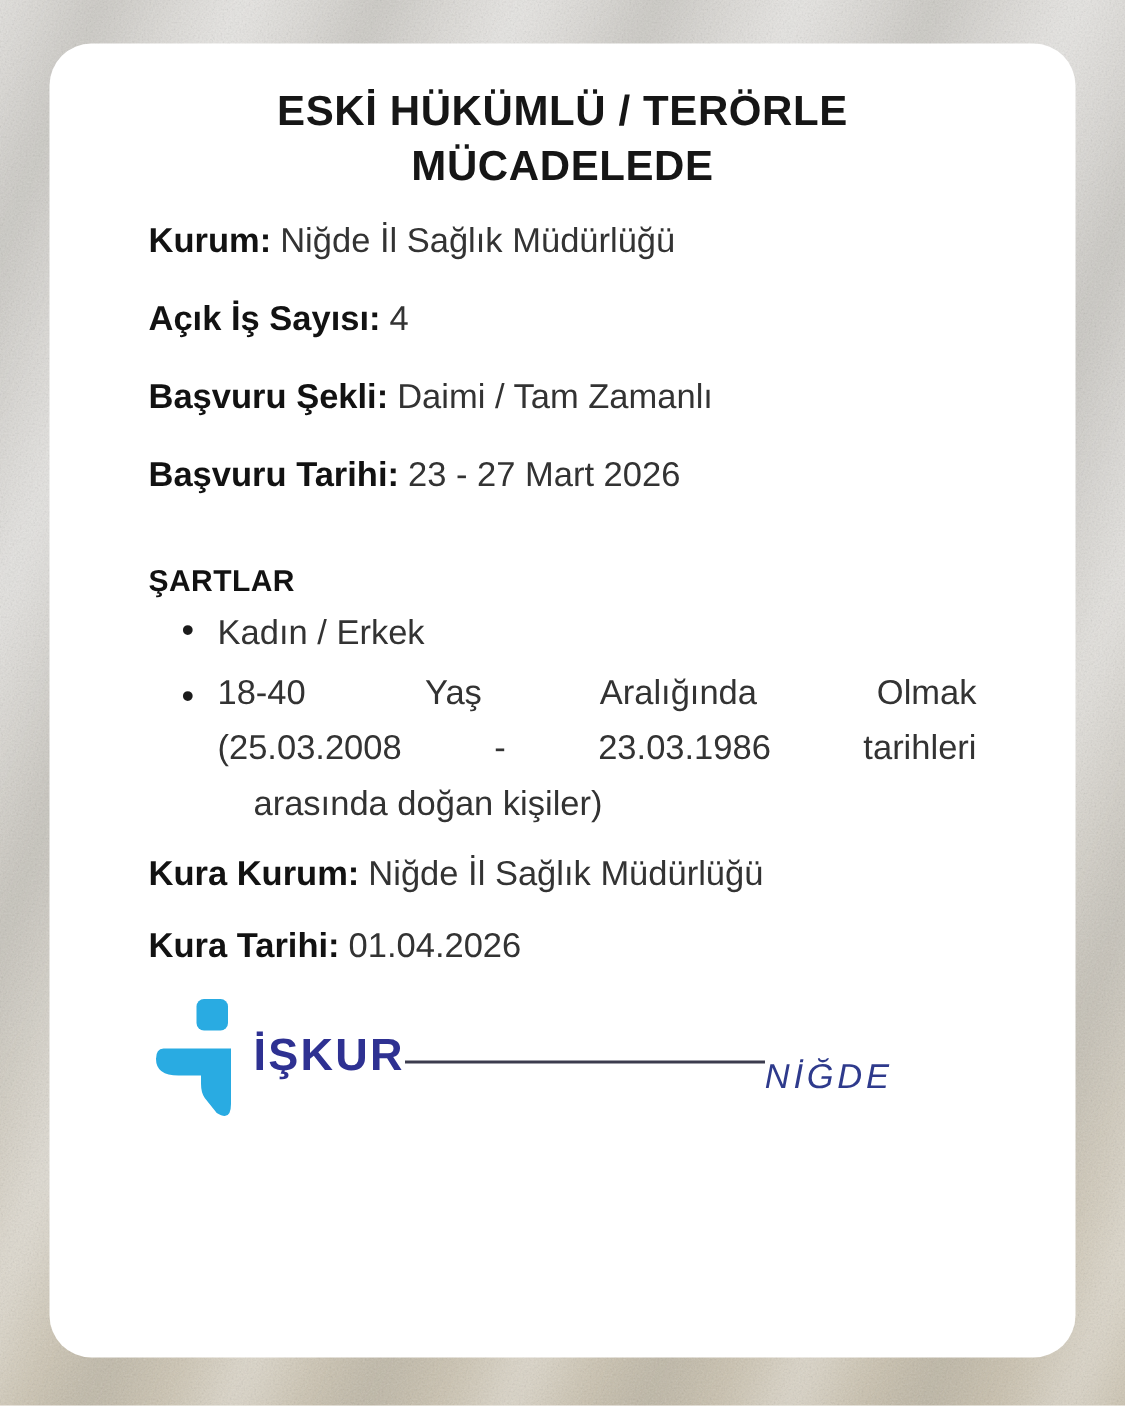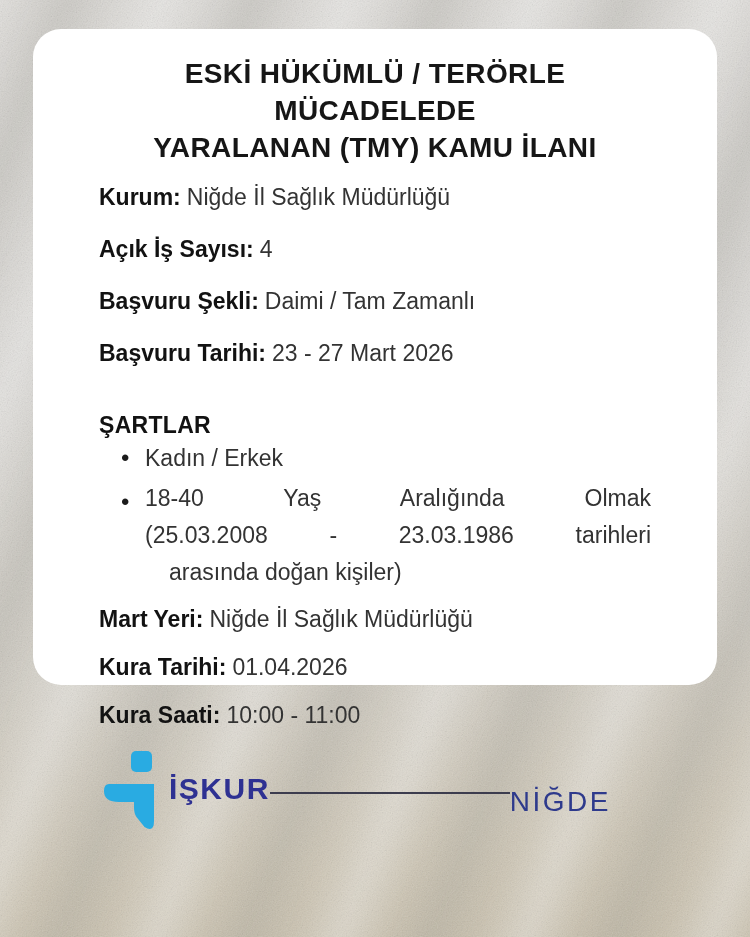--- a/index.html
+++ b/index.html
@@ -14,21 +14,21 @@
     background: repeating-linear-gradient(112deg,
       rgba(255,255,255,0.38) 0px, rgba(255,255,255,0) 48px,
       rgba(142,140,131,0.22) 88px, rgba(255,255,255,0) 132px,
       rgba(255,255,255,0.30) 172px);
     filter: blur(9px);
   }
   .grain-svg { position: absolute; inset: 0; }
 
   .card {
     position: absolute; left: 33px; top: 29px;
-    width: 684px; height: 656px;
+    width: 684px; height: 876px;
     background: #ffffff;
     border-radius: 28px;
     box-sizing: border-box;
     padding: 24px 66px 0 66px;
     color: #1b1b1b;
   }
 
   .title {
     margin: 2px 0 0 0;
     text-align: center;
@@ -41,21 +41,21 @@
   .fields { margin-top: 17px; }
   .field {
     margin: 0 0 23px 0;
     font-size: 23px; line-height: 29px;
     color: #333333; font-weight: 400;
   }
   .field strong { color: #121212; font-weight: 800; margin-right: 6px; }
 
   .sartlar-heading {
     margin: 42px 0 0 0;
-    font-size: 23px; line-height: 30px;
+    font-size: 20px; line-height: 30px;
     font-weight: 800; color: #121212;
     letter-spacing: 0.3px;
   }
   .li {
     position: relative;
     padding-left: 46px;
     font-size: 23px; line-height: 29px;
     color: #333333;
   }
   .li .dot {
@@ -79,23 +79,23 @@
     font-size: 30px; font-weight: 700; letter-spacing: 1.5px;
     color: #2e3192;
   }
   .divider {
     width: 240px; height: 0;
     border-top: 2px solid #3c3c4e;
     margin-top: 0px;
   }
   .province {
     margin-top: 17px;
-    font-size: 28px; line-height: 26px;
+    font-size: 23px; line-height: 26px;
     letter-spacing: 2.5px;
-    color: #2e3a8c; font-weight: 400;
+    color: #2e3a8c; font-weight: 400; font-style: italic;
   }
 </style>
 </head>
 <body>
 
 <div class="streaks"></div>
 <svg class="grain-svg" width="750" height="937" aria-hidden="true">
   <filter id="grain">
     <feTurbulence type="fractalNoise" baseFrequency="0.8" numOctaves="2" stitchTiles="stitch"></feTurbulence>
     <feColorMatrix type="saturate" values="0"></feColorMatrix>
@@ -103,21 +103,20 @@
         <feFuncA type="linear" slope="0.55" intercept="0"></feFuncA>
       </feComponentTransfer>
   </filter>
   <rect width="750" height="937" filter="url(#grain)" opacity="0.5"></rect>
 </svg>
 
 <div class="card">
 
   <h1 class="title">
     <span class="t-line">ESKİ HÜKÜMLÜ / TERÖRLE MÜCADELEDE</span>
-    <span class="t-line">YARALANAN (TMY) KAMU İLANI</span>
   </h1>
 
   <div class="fields">
     <p class="field">
       <strong>Kurum:</strong><span>Niğde İl Sağlık Müdürlüğü</span>
     </p>
     <p class="field">
       <strong>Açık İş Sayısı:</strong><span>4</span>
     </p>
     <p class="field">
@@ -139,27 +138,24 @@
     <span class="dot">•</span>
     <div>
       <div class="jl">18-40 Yaş Aralığında Olmak</div>
       <div class="jl">(25.03.2008 - 23.03.1986 tarihleri</div>
       <div class="jl last">arasında doğan kişiler)</div>
     </div>
   </div>
 
   <div class="kura">
     <p class="field">
-      <strong>Mart Yeri:</strong><span>Niğde İl Sağlık Müdürlüğü</span>
+      <strong>Kura Kurum:</strong><span>Niğde İl Sağlık Müdürlüğü</span>
     </p>
     <p class="field">
       <strong>Kura Tarihi:</strong><span>01.04.2026</span>
-    </p>
-    <p class="field">
-      <strong>Kura Saati:</strong><span>10:00 - 11:00</span>
     </p>
   </div>
 
   <div class="footer">
     <div class="logo-row">
       <svg class="logo-mark" viewBox="0 0 56 88" aria-hidden="true">
         <rect x="32" y="2" width="21" height="21" rx="5" fill="#29abe2"></rect>
         <path d="M10 35 L55 35 L55 72 Q55 84 45.5 78 L37.5 68 Q35 64.5 35 58.5 L35 53 L20 53 Q5 53 5 42 Q5 35 10 35 Z" fill="#29abe2"></path>
       </svg>
       <span class="brand">İŞKUR</span>

